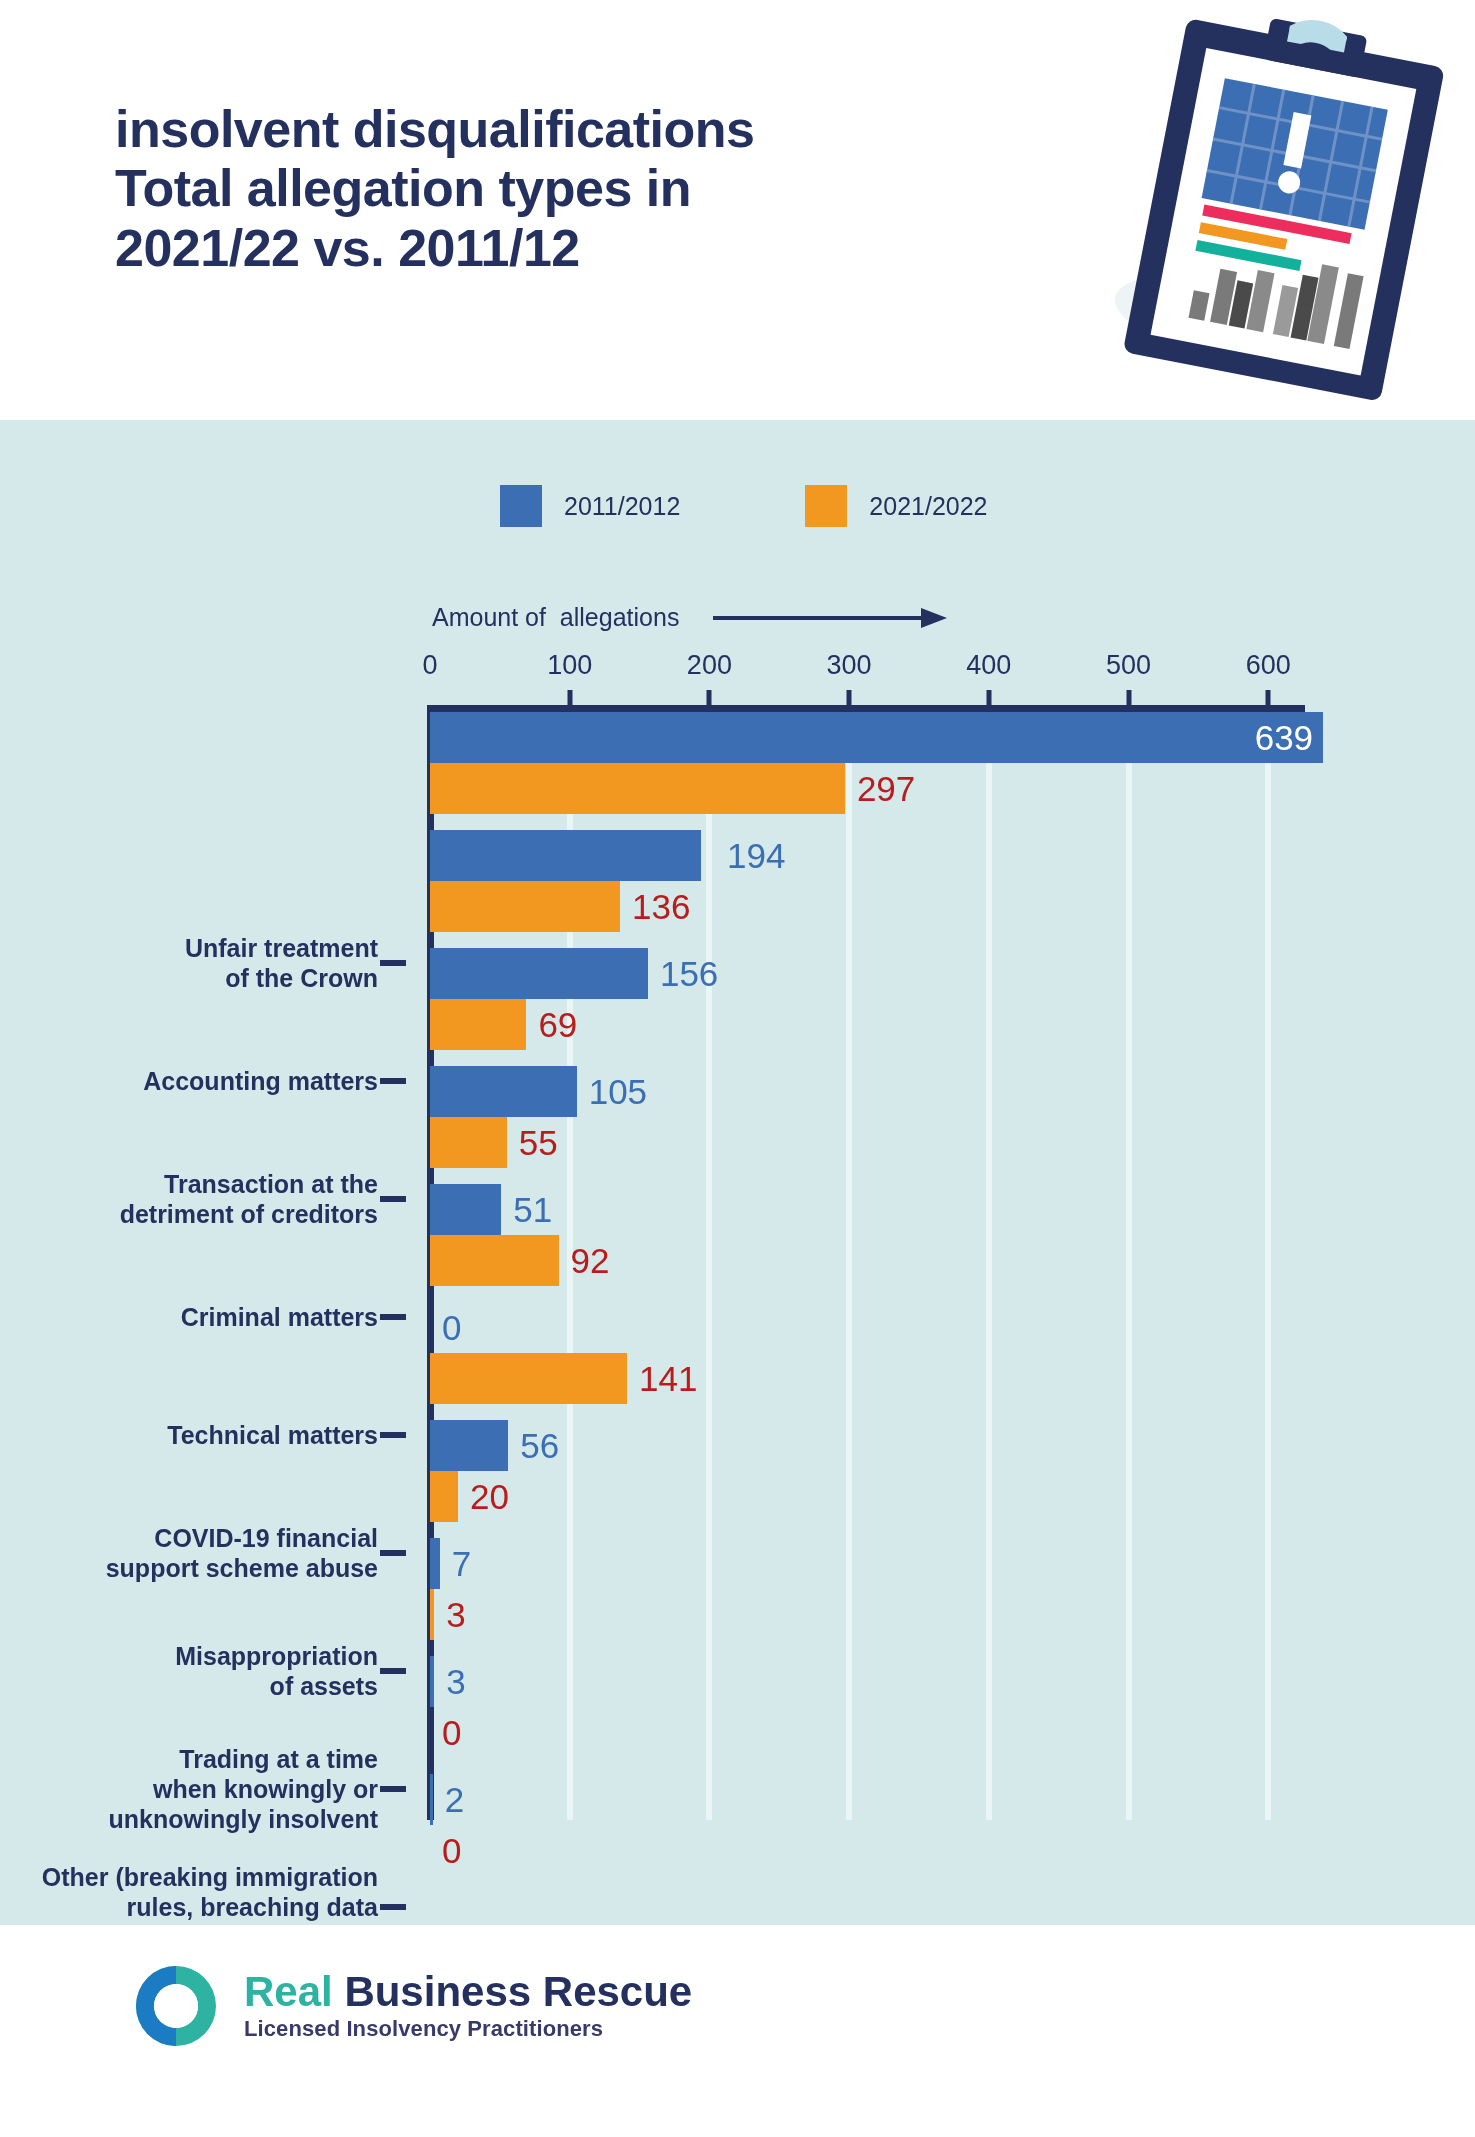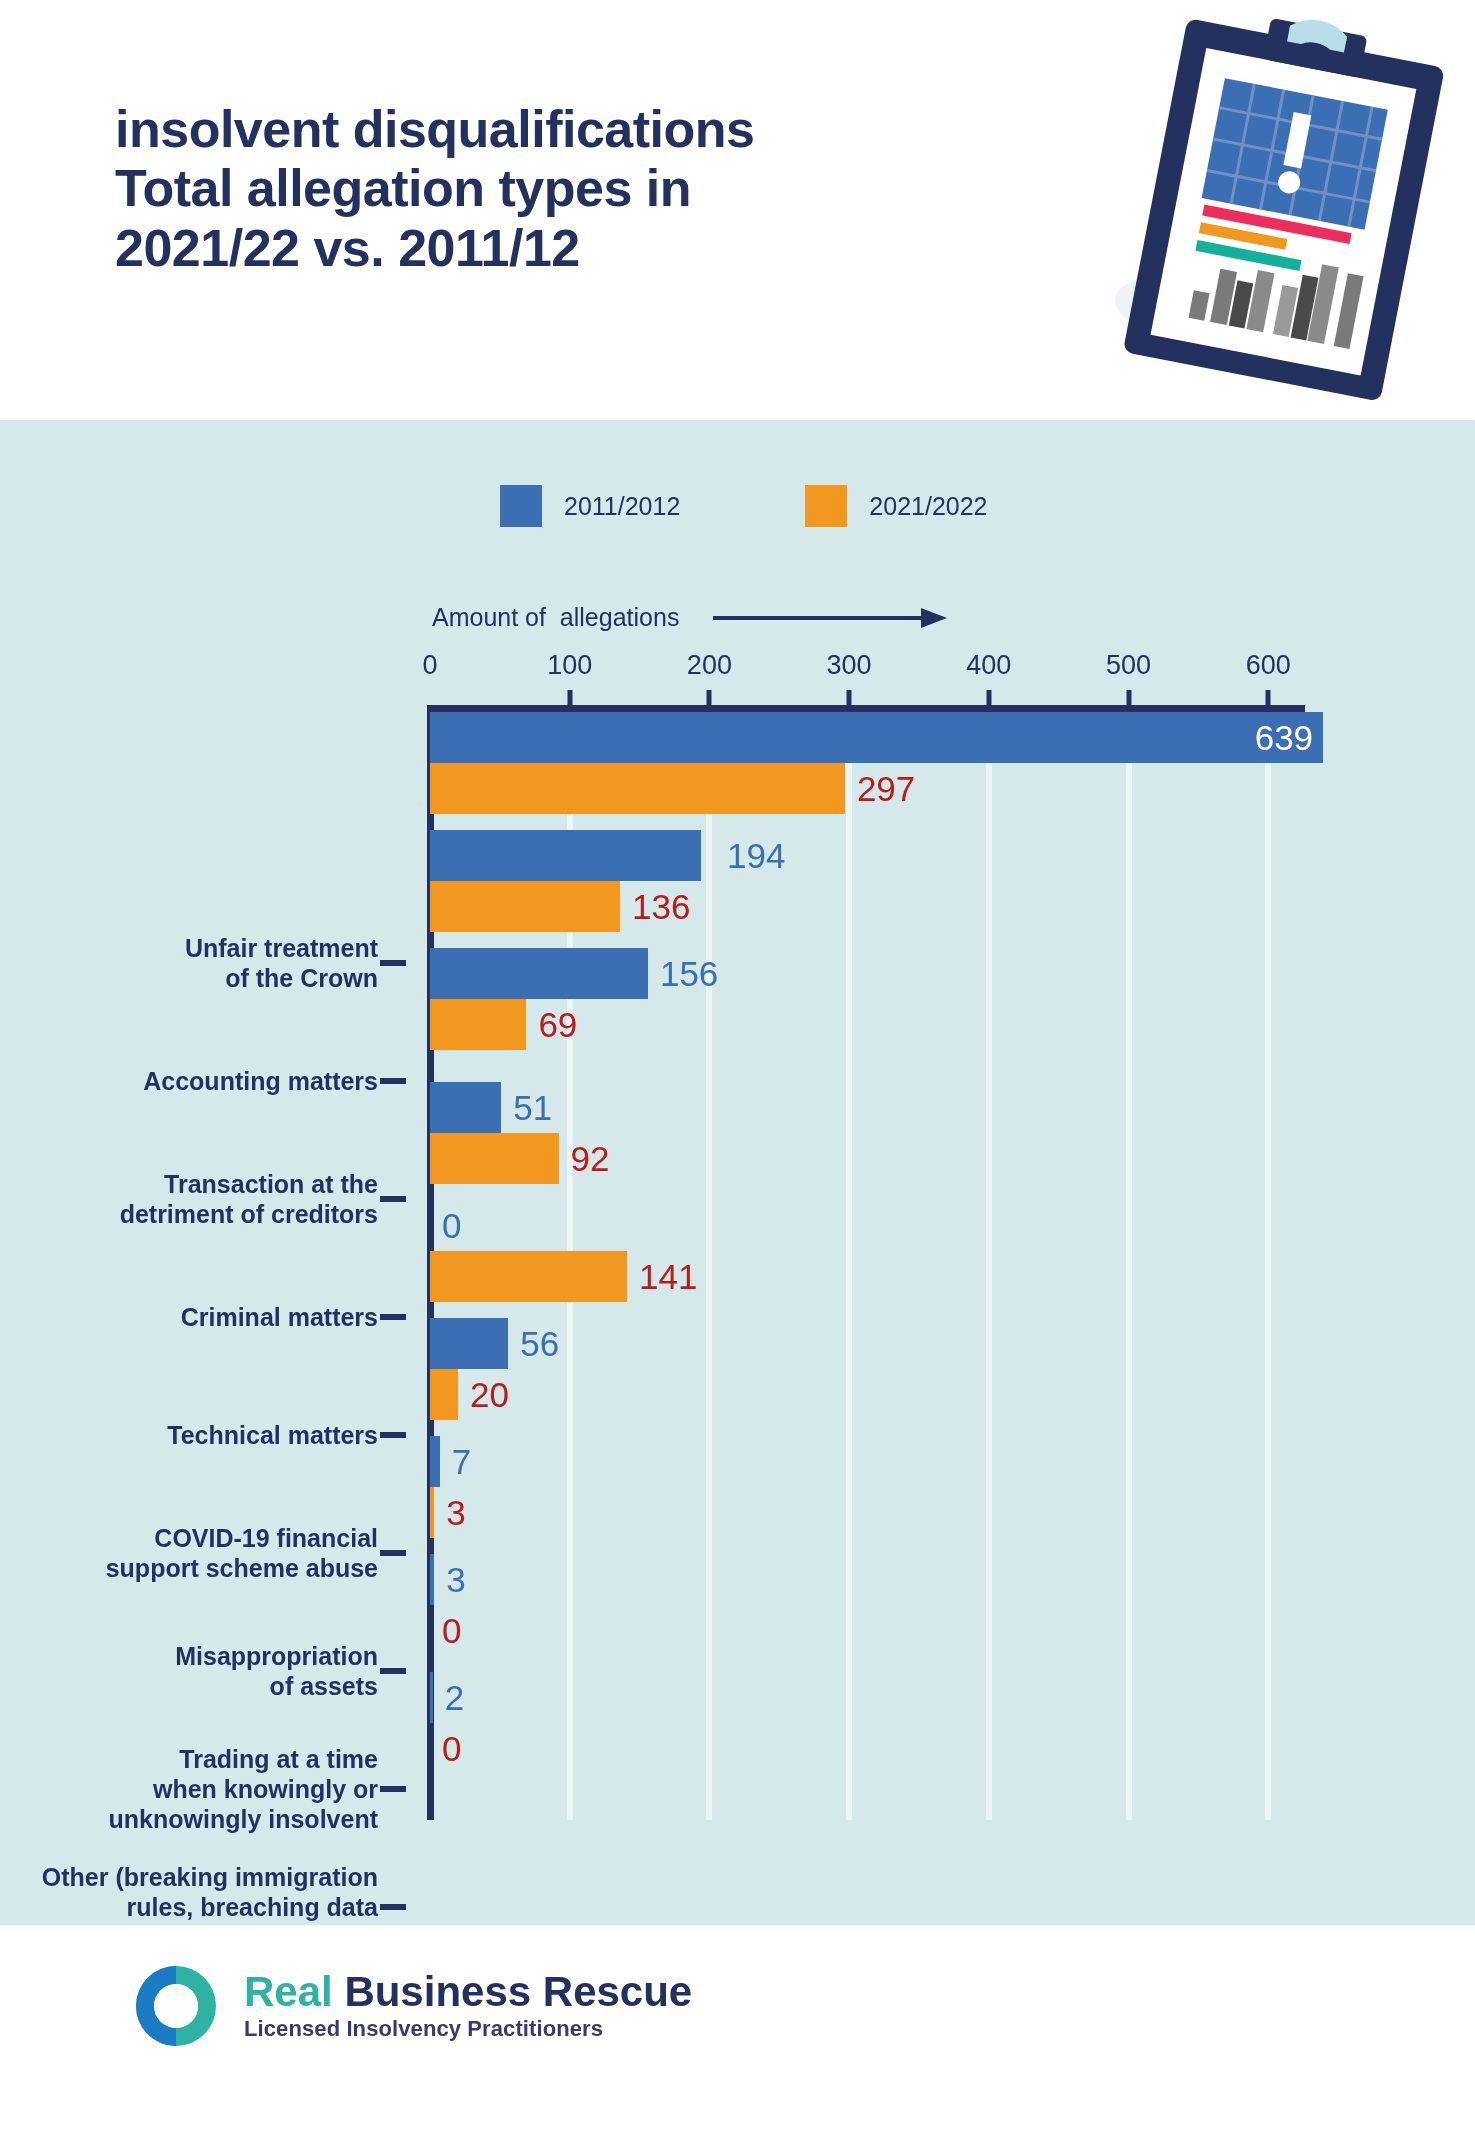--- a/index.html
+++ b/index.html
@@ -261,20 +261,30 @@
             <div class="bar-row">
               <div class="bar-rect" style="width: 217.932px; background: rgb(60, 110, 180);"></div>
               <div class="bar-val outside-blue" style="left: 229.932px;">156</div>
             </div>
             <div class="bar-row">
               <div class="bar-rect" style="width: 96.393px; background: rgb(242, 151, 31);"></div>
               <div class="bar-val outside-orange" style="left: 108.393px;">69</div>
             </div>
           </div>
           <div style="height: 16px;"></div>
+          <div class="bar-group">
+            <div class="bar-row">
+              <div class="bar-rect" style="width: 146.685px; background: rgb(60, 110, 180);"></div>
+              <div class="bar-val outside-blue" style="left: 158.685px;">105</div>
+            </div>
+            <div class="bar-row">
+              <div class="bar-rect" style="width: 76.835px; background: rgb(242, 151, 31);"></div>
+              <div class="bar-val outside-orange" style="left: 88.835px;">55</div>
+            </div>
+          </div>
           <div style="height: 16px;"></div>
           <div class="bar-group">
             <div class="bar-row">
               <div class="bar-rect" style="width: 71.247px; background: rgb(60, 110, 180);"></div>
               <div class="bar-val outside-blue" style="left: 83.247px;">51</div>
             </div>
             <div class="bar-row">
               <div class="bar-rect" style="width: 128.524px; background: rgb(242, 151, 31);"></div>
               <div class="bar-val outside-orange" style="left: 140.524px;">92</div>
             </div>

